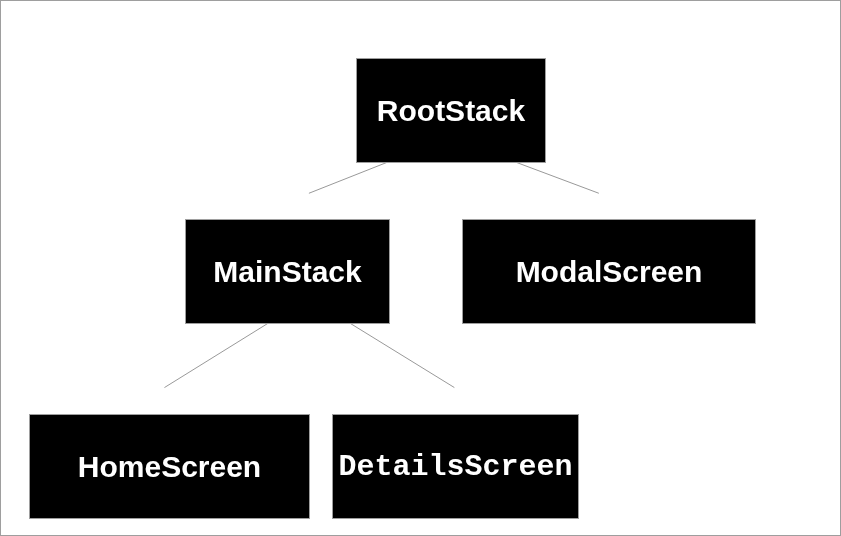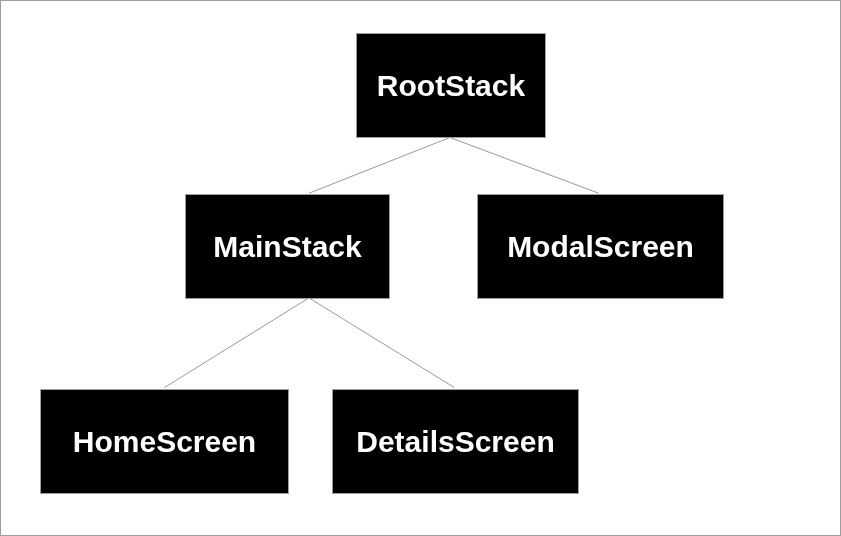--- a/index.html
+++ b/index.html
@@ -31,26 +31,27 @@
     background: var(--node-fill, #000000);
     border: 1px solid var(--node-border, #9e9e9e);
     color: var(--node-text, #ffffff);
     display: flex;
     align-items: center;
     justify-content: center;
     font-weight: bold;
     font-size: 30px;
     letter-spacing: 0;
     white-space: nowrap;
+    margin-top: 25px;
   }
   #node-rootstack      { left: 355px; top: 32px;  width: 190px; height: 105px; }
   #node-mainstack      { left: 184px; top: 193px; width: 205px; height: 105px; }
-  #node-modalscreen    { left: 476px; top: 193px; width: 247px; height: 105px; }
-  #node-homescreen     { left: 39px;  top: 388px; width: 249px; height: 105px; }
-  #node-detailsscreen  { left: 331px; top: 388px; width: 247px; height: 105px; }
+  #node-modalscreen    { left: 461px; top: 193px; width: 294px; height: 105px; }
+  #node-homescreen     { left: 28px;  top: 388px; width: 281px; height: 105px; }
+  #node-detailsscreen  { left: 331px; top: 388px; width: 247px; height: 105px; font-family: Liberation Mono, monospace; }
 </style>
 </head>
 <body>
 
 <div class="canvas" id="canvas">
 
   <svg id="edges-svg" width="841" height="536" viewBox="0 0 841 536">
       <line x1="450" y1="137" x2="308.5" y2="193" stroke="#999999" stroke-width="1"></line>
       <line x1="450" y1="137" x2="599.5" y2="193" stroke="#999999" stroke-width="1"></line>
       <line x1="308.5" y1="298" x2="163.5" y2="388" stroke="#999999" stroke-width="1"></line>

